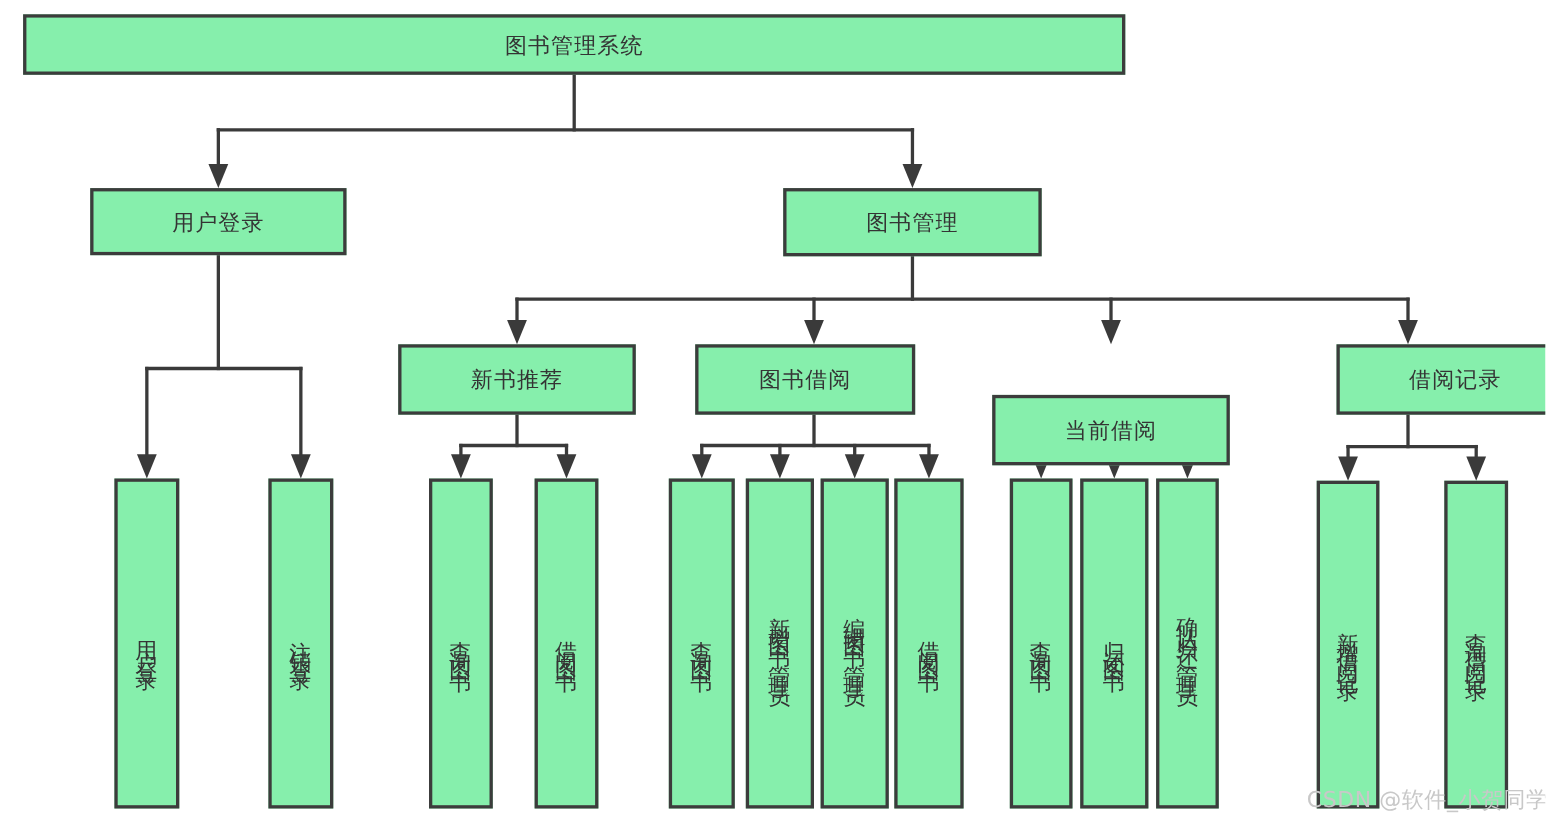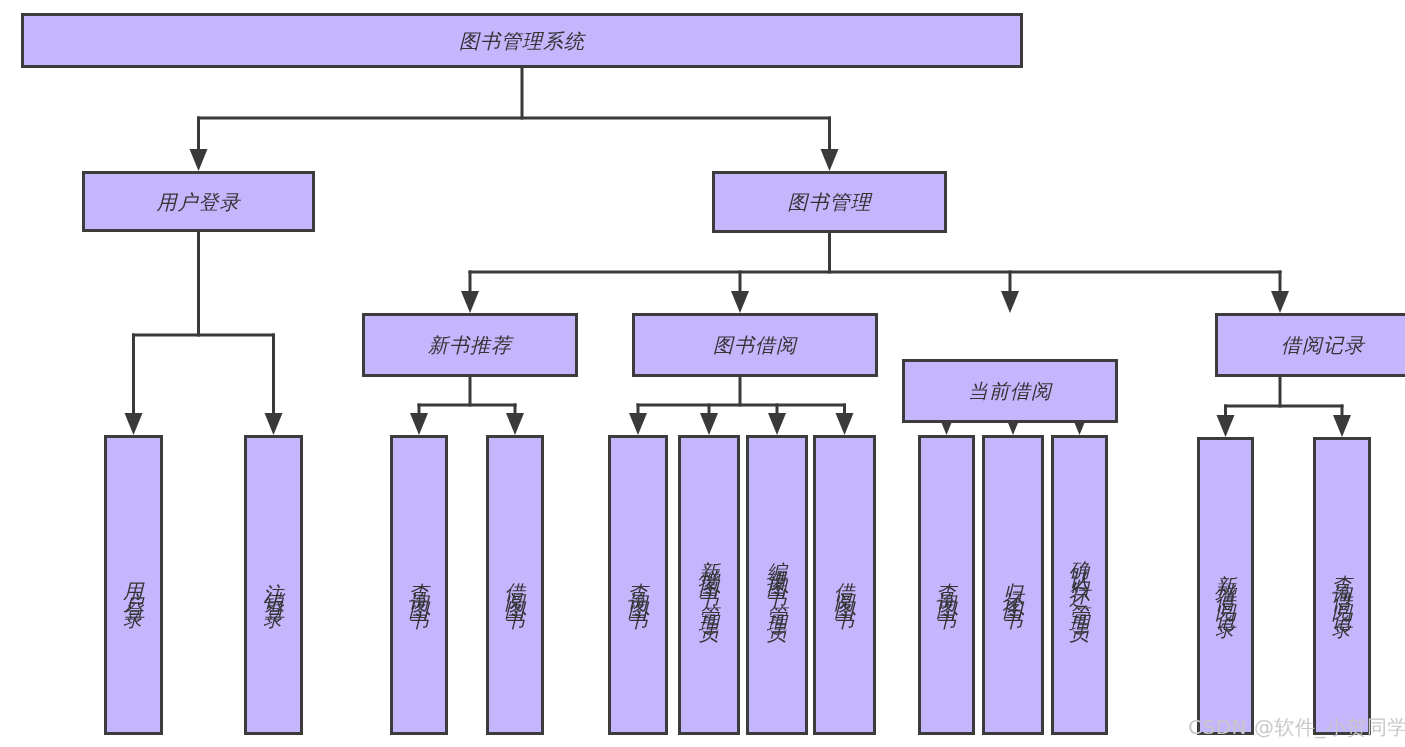--- a/index.html
+++ b/index.html
@@ -7,28 +7,27 @@
     position:relative;
     width:1405px;height:747px;
     background:#ffffff;
     overflow:hidden;
     font-family:"DejaVu Sans","Liberation Sans",sans-serif;
   }
   #connectors{position:absolute;left:0;top:0;z-index:1;}
   .node{
     position:absolute;
     box-sizing:border-box;
-    background:#c4b5fd;
+    background:#86efac;
     border:3px solid #3c3c3c;
     display:flex;
     align-items:center;
     justify-content:center;
     color:#343434;
     z-index:2;
-    font-style:italic;
   }
   .node .lbl{
     font-size:20px;
     line-height:1.2;
     white-space:nowrap;
   }
   .node.horizontal .lbl{
     letter-spacing:1px;
   }
   .node.vertical .lbl{
@@ -108,21 +107,21 @@
       </div>
       <div class="node horizontal" style="left: 82px; top: 171px; width: 233px; height: 61px;">
         <span class="lbl">用户登录</span>
       </div>
       <div class="node horizontal" style="left: 712px; top: 171px; width: 235px; height: 62px;">
         <span class="lbl">图书管理</span>
       </div>
       <div class="node horizontal" style="left: 362px; top: 313px; width: 216px; height: 64px;">
         <span class="lbl">新书推荐</span>
       </div>
-      <div class="node horizontal" style="left: 632px; top: 313px; width: 246px; height: 64px;">
+      <div class="node horizontal" style="left: 632px; top: 313px; width: 200px; height: 64px;">
         <span class="lbl">图书借阅</span>
       </div>
       <div class="node horizontal" style="left: 902px; top: 313px; width: 216px; height: 64px; margin-top: 46px;">
         <span class="lbl">当前借阅</span>
       </div>
       <div class="node horizontal" style="left: 1215px; top: 313px; width: 216px; height: 64px;">
         <span class="lbl">借阅记录</span>
       </div>
       <div class="node vertical" style="left: 104px; top: 435px; width: 59px; height: 300px;">
         <span class="lbl">用户登录</span>

